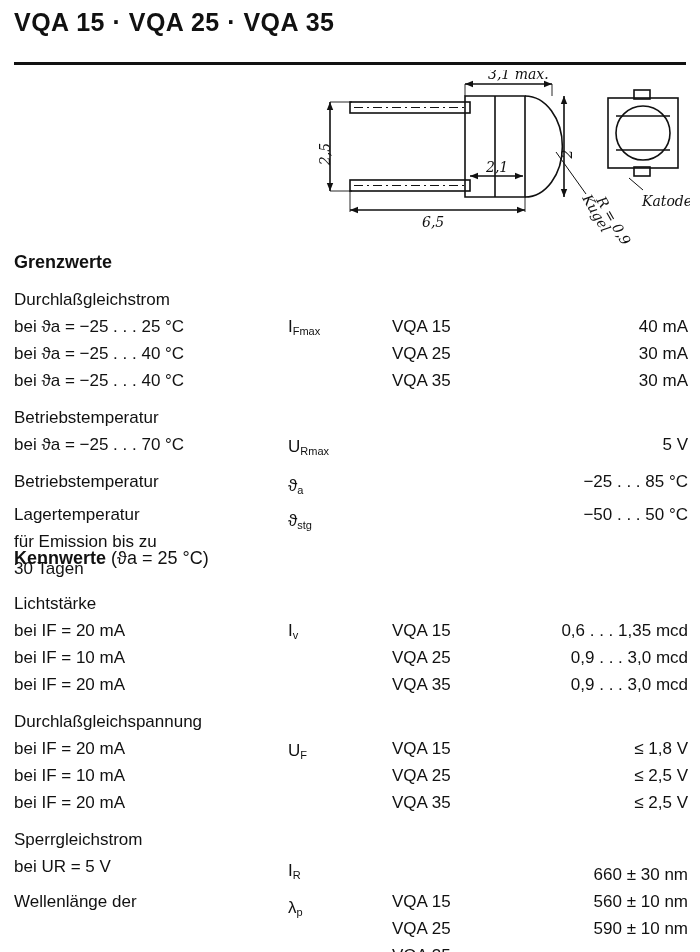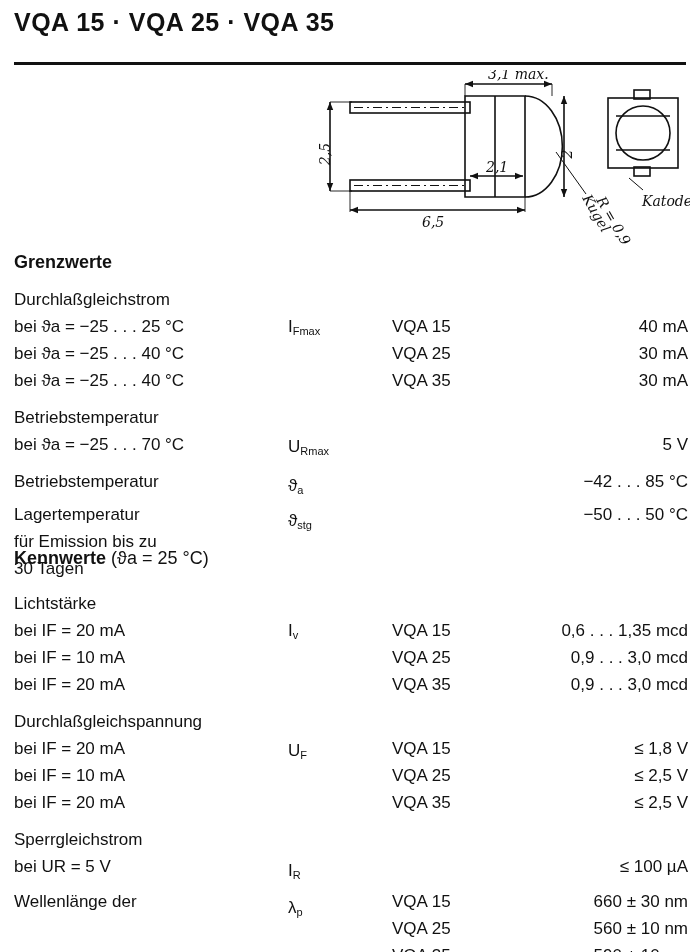--- a/index.html
+++ b/index.html
@@ -185,21 +185,21 @@
   </div>
 
   <div class="blk col-val" style="top:313px;">
     <div>40 mA</div>
     <div>30 mA</div>
     <div>30 mA</div>
     <div class="gap"></div>
     <div style="height:27px;"></div>
     <div>5 V</div>
     <div class="gap"></div>
-    <div>−42 . . . 85 °C</div>
+    <div>−25 . . . 85 °C</div>
     <div class="gap" style="height:6px;"></div>
     <div>−50 . . . 50 °C</div>
   </div>
 
   <div class="section-head" style="left:14px; top:548px;">
     <span>Kennwerte</span>
     <span style="font-weight:normal;">(ϑa = 25 °C)</span>
   </div>
 
   <div class="blk col-label" style="top:590px;">
@@ -262,21 +262,20 @@
     <div>0,6 . . . 1,35 mcd</div>
     <div>0,9 . . . 3,0 mcd</div>
     <div>0,9 . . . 3,0 mcd</div>
     <div class="gap"></div>
     <div style="height:27px;"></div>
     <div>≤ 1,8 V</div>
     <div>≤ 2,5 V</div>
     <div>≤ 2,5 V</div>
     <div class="gap"></div>
     <div style="height:27px;"></div>
-    <div>≤ 100 µA</div>
     <div class="gap" style="height:8px;"></div>
     <div>660 ± 30 nm</div>
     <div>560 ± 10 nm</div>
     <div>590 ± 10 nm</div>
 
   </div>
 
 </div>
 
 </body></html>

